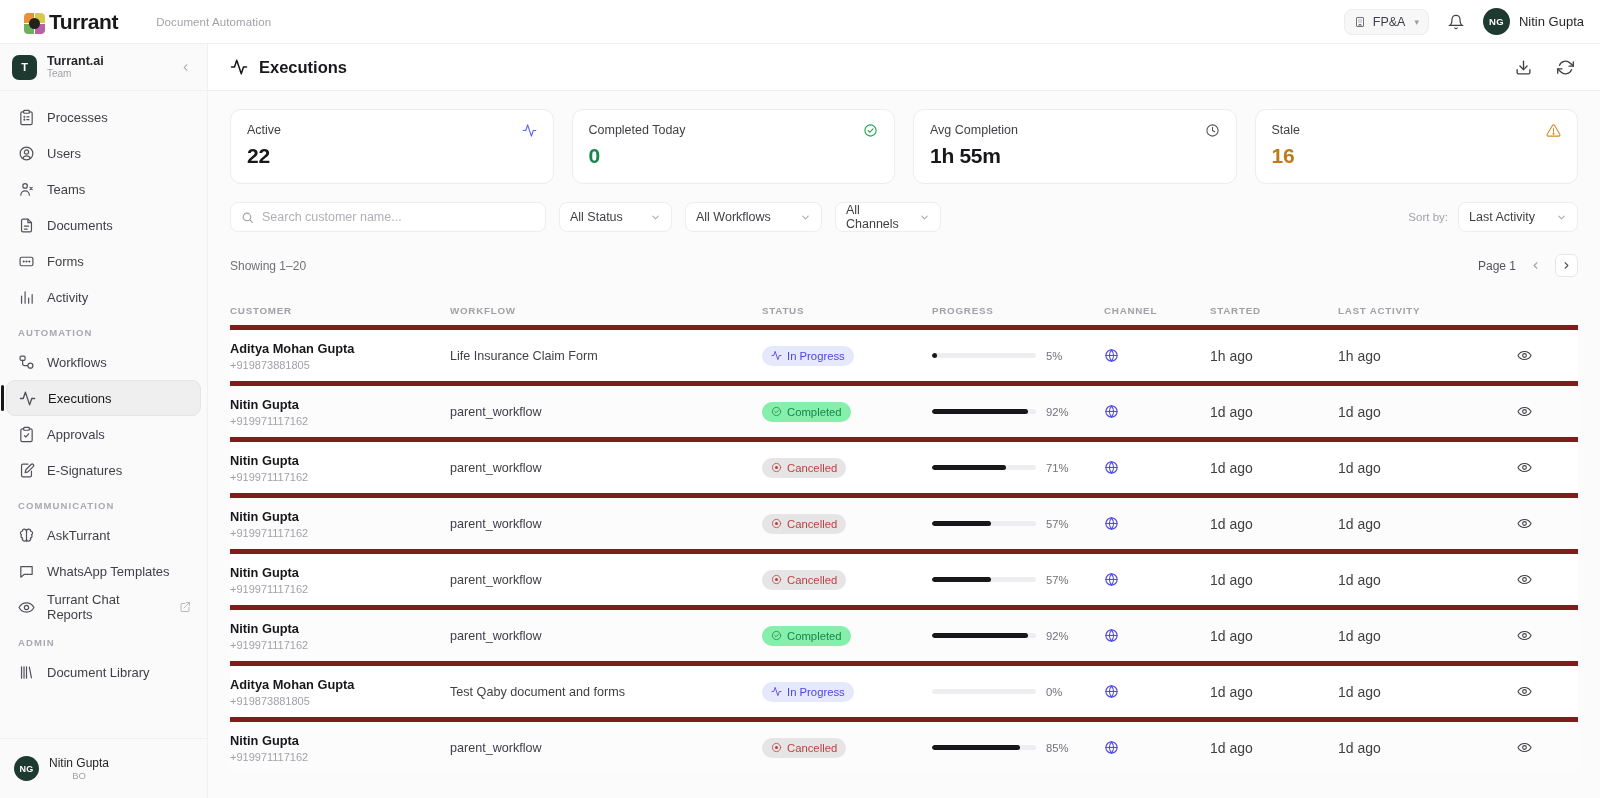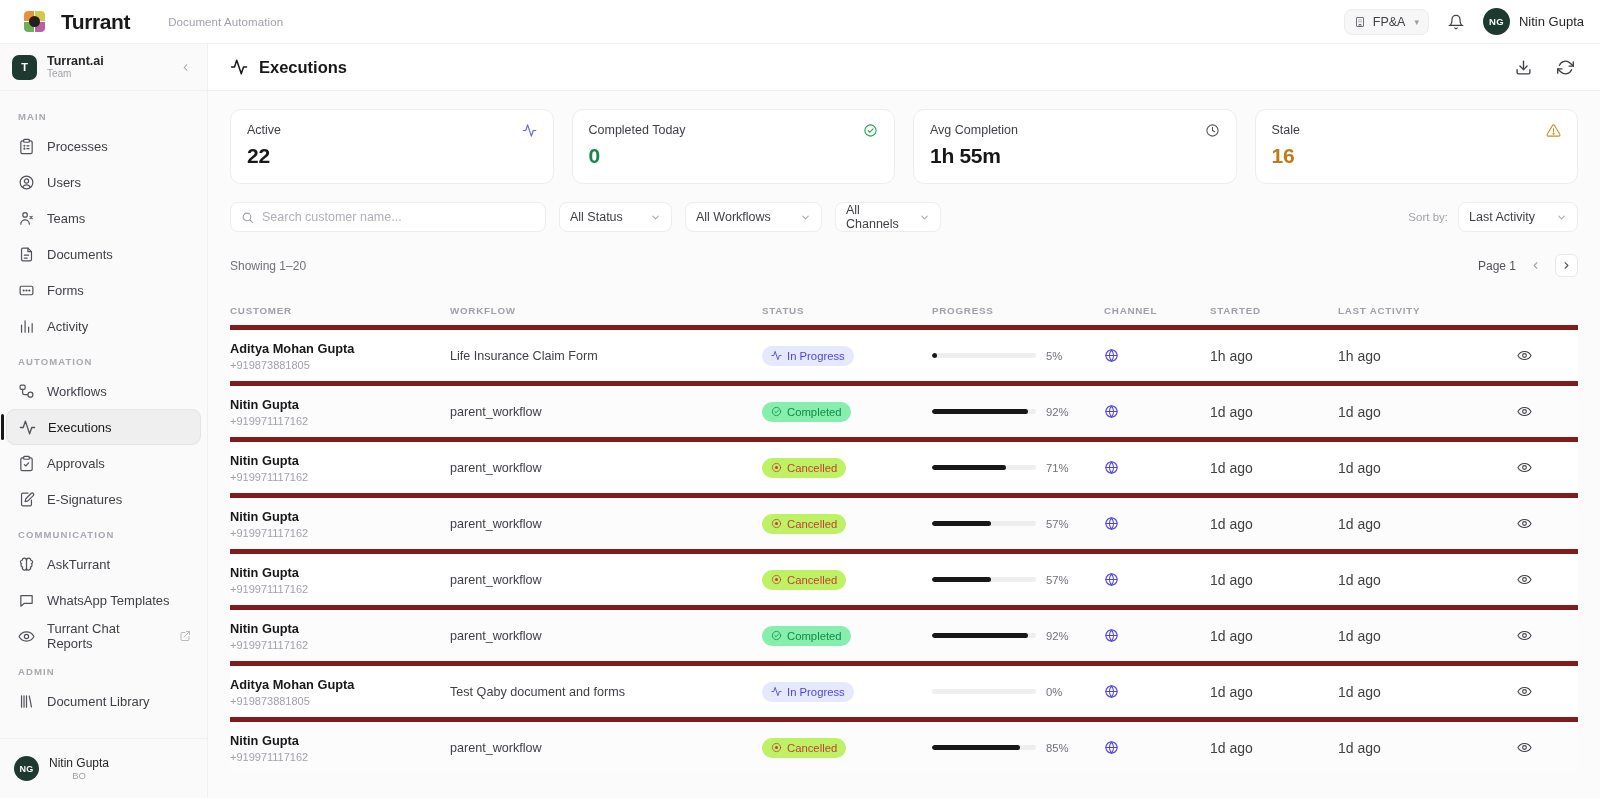--- a/index.html
+++ b/index.html
@@ -13,21 +13,21 @@
   .app { display: flex; flex-direction: column; width: 1600px; height: 798px; }
 
   
   .topbar {
     height: 44px; flex: 0 0 44px;
     display: flex; align-items: center;
     background: #ffffff;
     border-bottom: 1px solid #f0f0f0;
     padding: 0 16px 0 24px;
   }
-  .brand { display: flex; align-items: center; gap: 16px; }
+  .brand { display: flex; align-items: flex-end; gap: 4px; }
   .brand-mark { width: 21px; height: 21px; position: relative; border-radius: 4px; overflow: hidden; }
   .brand-mark i { position: absolute; width: 10px; height: 10px; display:block; }
   .bm-tl { left:0; top:0; background:#e8913a; border-radius:3px 0 0 0;}
   .bm-tr { right:0; top:0; background:#d8c84a; border-radius:0 3px 0 0;}
   .bm-bl { left:0; bottom:0; background:#6fae5a; border-radius:0 0 0 3px;}
   .bm-br { right:0; bottom:0; background:#b85fa5; border-radius:0 0 3px 0;}
   .bm-dot { position:absolute; left:5px; top:5px; width:11px; height:11px; border-radius:50%; background:#23201d; }
   .brand-name { font-size: 21px; font-weight: 600; letter-spacing: -0.4px; color:#1a1a1a; }
   .brand-sub { font-size: 11.5px; color: #a1a1aa; margin-left: 38px; letter-spacing:0.1px;}
   .topbar-right { margin-left: auto; display: flex; align-items: center; gap: 14px; }
@@ -180,21 +180,21 @@
   .cust-name { font-size:12.8px; font-weight:600; color:#18181b; }
   .cust-phone { font-size:11px; color:#a1a1aa; margin-top:3px; }
   .wf-name { font-size:12.6px; color:#3f3f46; }
 
   .badge {
     display:inline-flex; align-items:center; gap:5px;
     height:20px; padding: 0 9px; border-radius:10px; font-size:11.3px; font-weight:500;
   }
   .badge.inprogress { background:#e6e8fd; color:#4f46e5; }
   .badge.completed  { background:#86efac; color:#16864a; }
-  .badge.cancelled  { background:#bef264; color:#c43c3c; }
+  .badge.cancelled  { background:#e5e5e5; color:#c43c3c; }
 
   .prog-wrap { display:flex; align-items:center; gap:10px; }
   .bar { width:104px; height:5px; border-radius:3px; background:#eeeef1; overflow:hidden; }
   .bar > span { display:block; height:100%; background:#18181b; border-radius:3px; }
   .pct { font-size:11.3px; color:#71717a; width:30px; }
 
   .eye { color:#3f3f46; cursor:pointer; display:flex; }
   .globe { color:#4f46e5; display:flex; }
   .time { font-size:14px; color:#404040; }
 
@@ -256,21 +256,20 @@
         <div class="ws-collapse">
           <span>
             <svg width="11" height="11" viewBox="0 0 24 24" fill="none" stroke="currentColor" stroke-width="2.2" stroke-linecap="round" stroke-linejoin="round">
                 <polyline points="15 18 9 12 15 6"></polyline>
               </svg>
           </span>
         </div>
       </div>
 
       <div class="nav" id="nav">
-          <div class="nav-group-label">MAIN</div>
           <div class="nav-item">
             <span class="nav-ico">
               <svg width="17" height="17" viewBox="0 0 24 24" fill="none" stroke="currentColor" stroke-width="1.7" stroke-linecap="round" stroke-linejoin="round">
                 <rect x="8" y="2" width="8" height="4" rx="1"></rect>
                 <path d="M16 4h2a2 2 0 0 1 2 2v14a2 2 0 0 1-2 2H6a2 2 0 0 1-2-2V6a2 2 0 0 1 2-2h2"></path>
                 <circle cx="9" cy="11" r=".6" fill="currentColor"></circle>
                 <circle cx="9" cy="15" r=".6" fill="currentColor"></circle>
                 <path d="M12.5 11h3M12.5 15h3"></path>
               </svg>
             </span>

